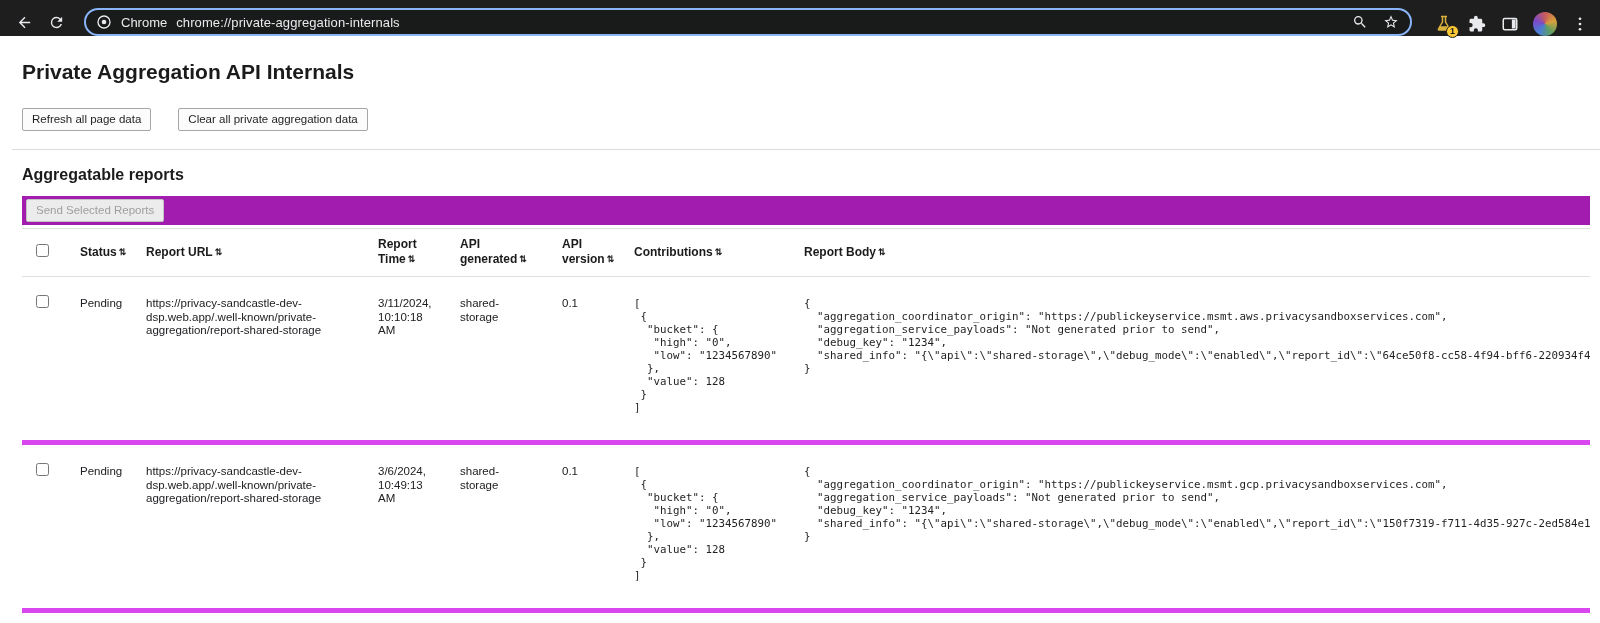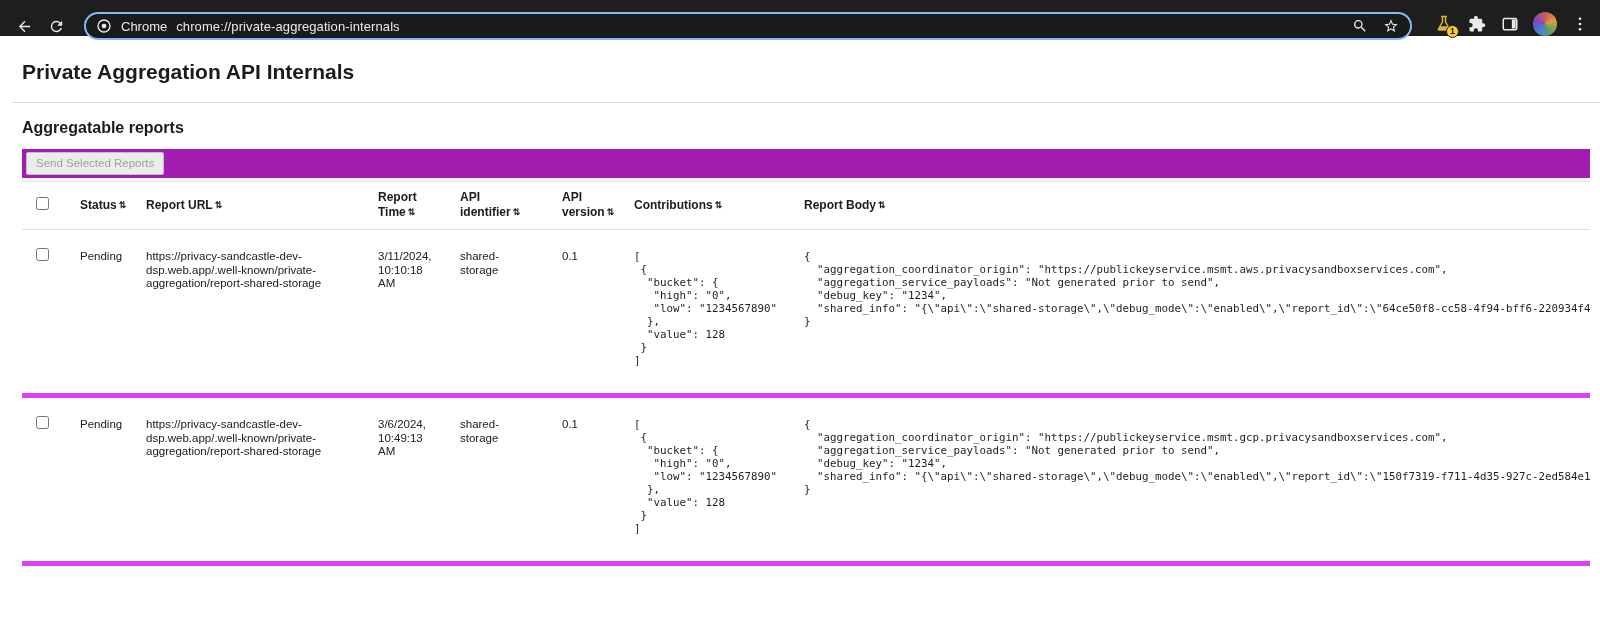--- a/index.html
+++ b/index.html
@@ -6,22 +6,22 @@
   html, body { margin: 0; padding: 0; }
   body {
     width: 1600px; height: 623px; overflow: hidden;
     background: #ffffff; color: #202124;
     font-family: "Liberation Sans", sans-serif;
   }
 
   
   .toolbar {
     height: 36px; background: #1e1e1e;
-    display: flex; align-items: flex-start;
-    padding: 12px 10px; gap: 4px;
+    display: flex; align-items: flex-end;
+    padding: 0 10px; gap: 4px;
   }
   .tb-btn {
     width: 28px; height: 28px; flex: none; border-radius: 50%;
     display: flex; align-items: center; justify-content: center;
     cursor: pointer;
   }
   .tb-btn svg { width: 17px; height: 17px; display: block; }
   .omnibox {
     flex: 1; height: 28px; margin: 0 10px;
     background: #191a1a; border: 2px solid #8ab4f8; border-radius: 15px;
@@ -157,20 +157,24 @@
           <circle cx="12" cy="12" r="1.8" fill="#e8eaed"></circle>
           <circle cx="12" cy="19" r="1.8" fill="#e8eaed"></circle>
         </svg>
     </div>
   </div>
 </div>
 
 <div class="page">
   <h1 class="page-title">Private Aggregation API Internals</h1>
 
+  <div class="top-buttons">
+    <button class="webui">Refresh all page data</button>
+    <button class="webui">Clear all private aggregation data</button>
+  </div>
 
   <hr class="divider">
 
   <h2 class="section-title">Aggregatable reports</h2>
 
   <div class="table-toolbar">
     <button class="send-btn" disabled="">Send Selected Reports</button>
   </div>
 
   <table class="reports">
@@ -183,21 +187,21 @@
         <col style="width:72px">
         <col style="width:170px">
         <col>
     </colgroup>
     <thead>
       <tr>
         <th class="c-check"><input type="checkbox" style=""></th>
         <th class="c-status"><span>Status</span><span class="sort">⇅</span></th>
         <th class="c-url"><span>Report URL</span><span class="sort">⇅</span></th>
         <th class="c-time"><span>Report Time</span><span class="sort">⇅</span></th>
-        <th class="c-apiid"><span>API identifier</span><span class="sort">⇅</span></th>
+        <th class="c-apiid"><span>API generated</span><span class="sort">⇅</span></th>
         <th class="c-apiver"><span>API version</span><span class="sort">⇅</span></th>
         <th class="c-contrib"><span>Contributions</span><span class="sort">⇅</span></th>
         <th class="c-body"><span>Report Body</span><span class="sort">⇅</span></th>
       </tr>
     </thead>
     <tbody>
       <tr>
         <td class="c-check"><input type="checkbox" style=""></td>
         <td class="c-status">Pending</td>
         <td class="c-url">https://privacy-sandcastle-dev-dsp.web.app/.well-known/private-aggregation/report-shared-storage</td>

